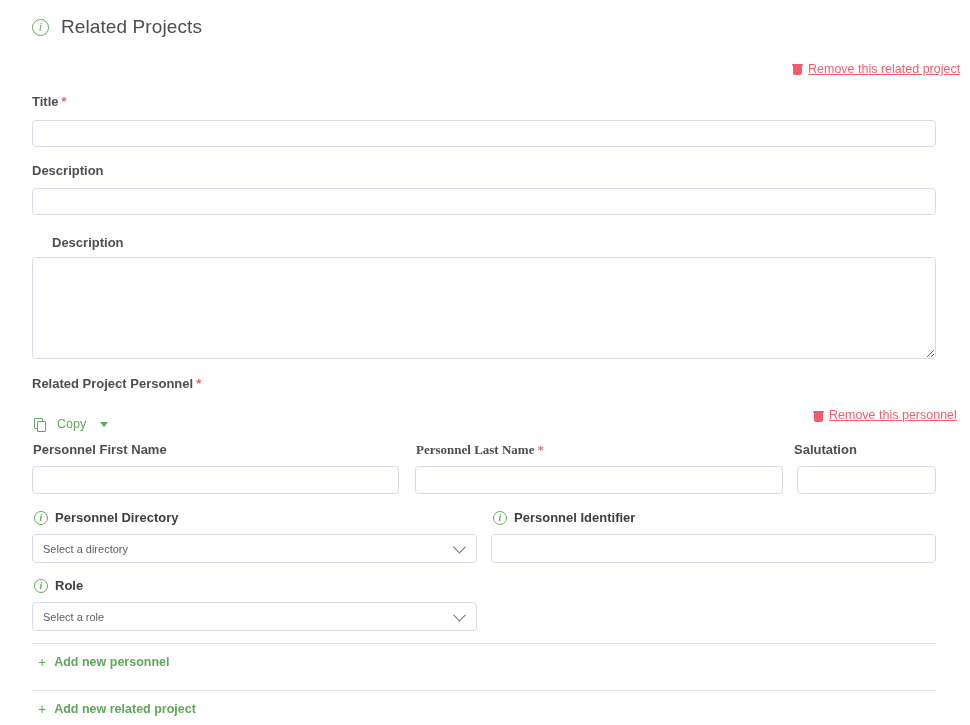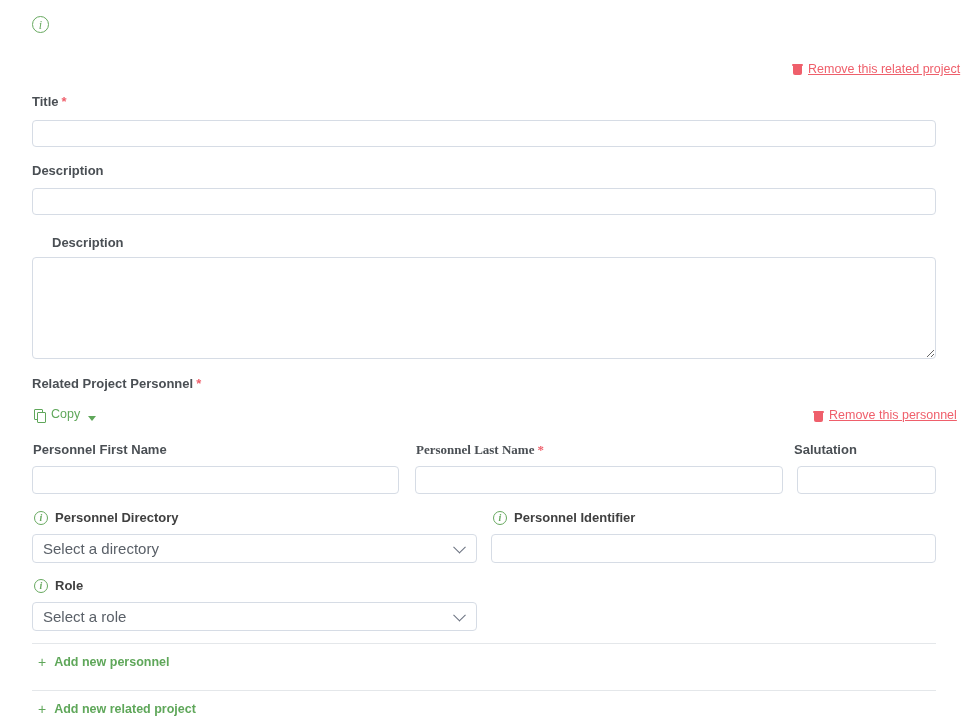--- a/index.html
+++ b/index.html
@@ -102,41 +102,42 @@
 
   
   .select-wrap { position: absolute; }
   .select-box {
     width: 100%; height: 100%;
     border: 1px solid #d6dce5;
     border-radius: 4px;
     background: #fff;
     display: flex; align-items: center;
     padding: 0 10px;
-    font-size: 15px;
+    font-size: 11px;
     color: #5a6068;
     cursor: pointer;
     position: relative;
   }
   .chev {
     position: absolute;
     right: 12px; top: 50%;
     width: 9px; height: 9px;
     border-right: 1.6px solid #6b7280;
     border-bottom: 1.6px solid #6b7280;
     transform: translateY(-70%) rotate(45deg);
   }
 
   
   .copy-btn {
     position: absolute;
-    display: flex; align-items: flex-end; gap: 6px;
+    display: flex; align-items: center; gap: 12px;
     font-size: 12.5px;
     color: #5fa75a;
     cursor: pointer;
+    margin-top: 10px;
   }
   .copy-icon {
     position: relative;
     width: 11px; height: 12px;
     flex: 0 0 auto;
   }
   .copy-icon::before {
     content: "";
     position: absolute; left: 0; top: 0;
     width: 7px; height: 9px;
@@ -183,20 +184,21 @@
     background: #e4e7ea;
   }
 </style>
 </head>
 <body>
 
 <div class="page">
 
   <div class="section-header">
     <span class="info-icon">i</span>
+    <span class="title">Related Projects</span>
   </div>
 
   <div class="remove-link" style="left:793px; top:62px;">
     <span class="trash"></span>
     <span>Remove this related project</span>
   </div>
 
   <div class="field-label" style="left:32px; top:94px;">
     <span>Title</span><span class="req">*</span>
   </div>

